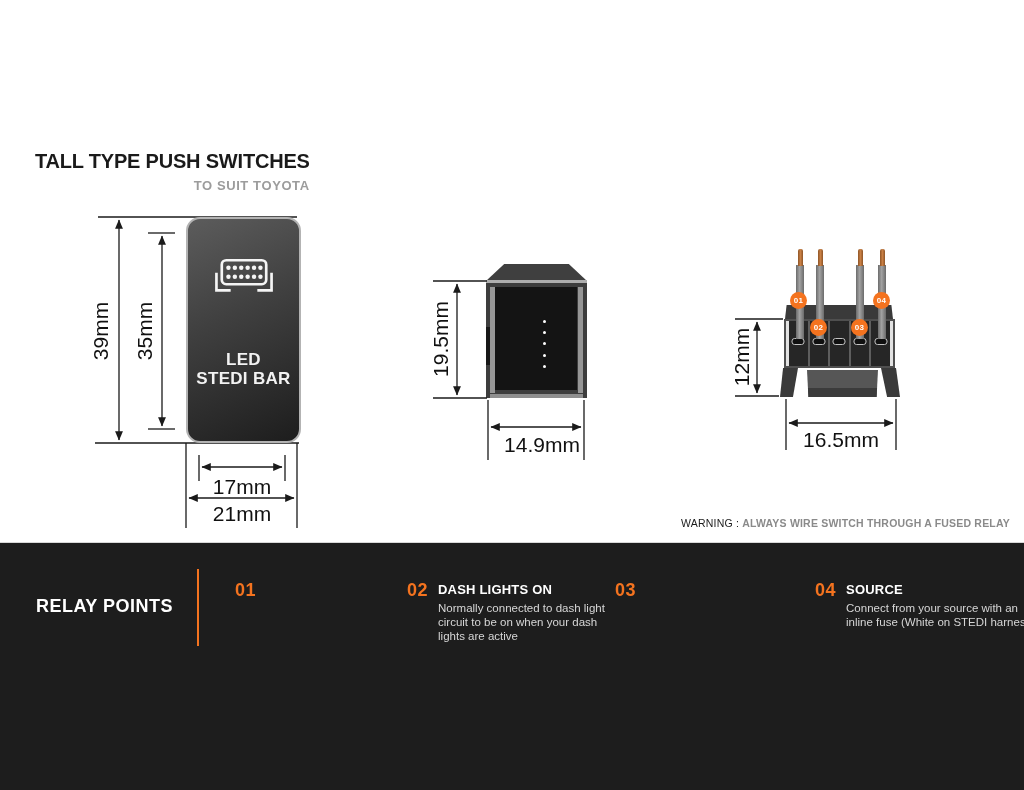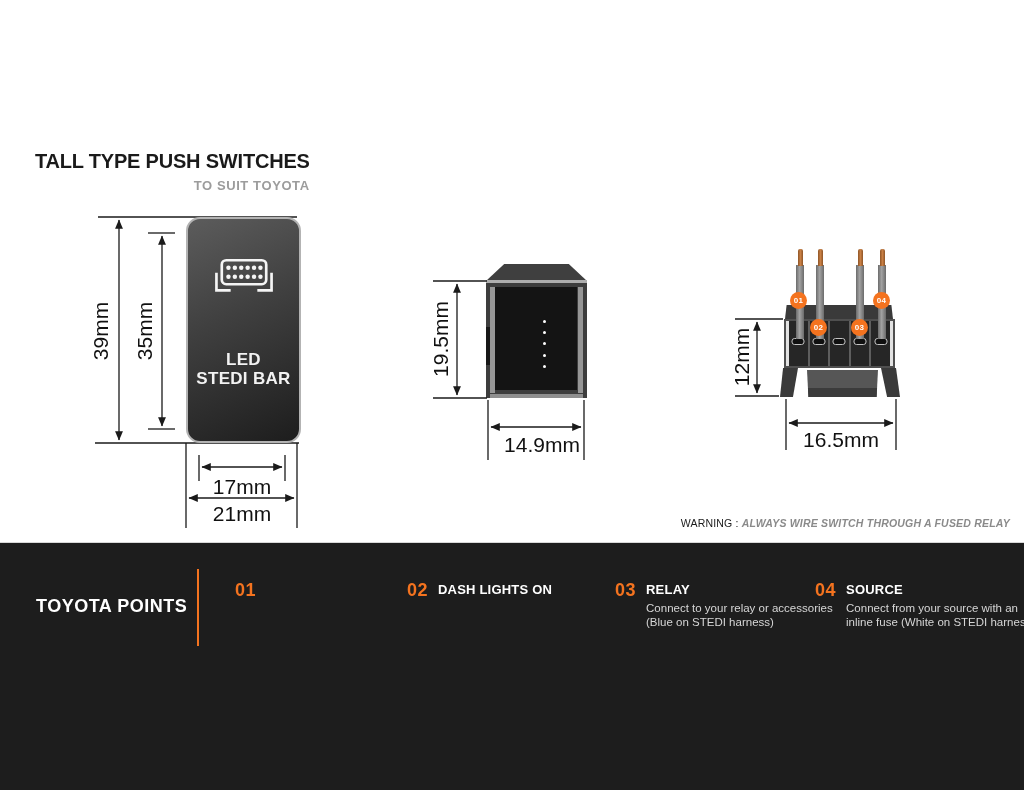--- a/index.html
+++ b/index.html
@@ -59,21 +59,21 @@
   .wire{position:absolute;top:20px;width:8px;height:74px;z-index:3;
         background:linear-gradient(90deg,#6b6b6b 0%,#a3a3a3 45%,#6b6b6b 100%);}
   .wire-tip{position:absolute;top:-16px;left:1.5px;width:5px;height:17px;border-radius:2px 2px 0 0;
         background:linear-gradient(90deg,#8f5527 0%,#c87f44 50%,#8f5527 100%);}
   .pin-badge{position:absolute;width:17px;height:17px;border-radius:50%;background:#f4731f;z-index:5;
              color:#fff;font-size:8px;font-weight:bold;line-height:17px;text-align:center;letter-spacing:0.3px;}
 
   
   .warning{position:absolute;right:14px;top:517px;font-size:10.5px;letter-spacing:0.2px;white-space:nowrap;}
   .warning .w-label{font-weight:normal;color:#1a1a1a;}
-  .warning .w-text{font-weight:bold;color:#8a8a8a;font-style:italic;}
+  .warning .w-text{font-weight:bold;color:#8a8a8a;}
 
   
   .footer{position:absolute;left:0;top:542px;width:1024px;height:248px;background:#1d1d1d;
           border-top:1px solid #d8d8d8;}
   .wiring-title{position:absolute;left:36px;top:53px;font-size:18px;font-weight:bold;color:#fff;
                 letter-spacing:0.5px;white-space:nowrap;}
   .wp-divider{position:absolute;left:197px;top:26px;width:2px;height:77px;background:#f4731f;}
   .wp-item{position:absolute;top:40px;display:flex;gap:10px;align-items:flex-start;}
   .wp-num{font-size:18px;font-weight:bold;color:#f4731f;line-height:15px;letter-spacing:0.5px;}
   .wp-title{font-size:13px;font-weight:bold;color:#fff;line-height:13px;letter-spacing:0.2px;white-space:nowrap;}
@@ -242,40 +242,37 @@
     <span class="dim-label-v" style="left:22px;top:112px;">12mm</span>
     <span class="dim-label" style="left:121px;top:195px;">16.5mm</span>
   </div>
 
   <div class="warning">
     <span class="w-label">WARNING :</span>
     <span class="w-text">ALWAYS WIRE SWITCH THROUGH A FUSED RELAY</span>
   </div>
 
   <div class="footer">
-    <div class="wiring-title">TOYOTA POINTS</div>
+    <div class="wiring-title">RELAY POINTS</div>
     <div class="wp-divider"></div>
 
     <div class="wp-item" style="left:235px;">
       <span class="wp-num">01</span>
     </div>
 
     <div class="wp-item" style="left:407px;">
       <span class="wp-num">02</span>
       <div>
         <div class="wp-title">DASH LIGHTS ON</div>
+        <div class="wp-desc" style="width:172px;">Normally connected to dash light circuit to be on when your dash lights are active</div>
       </div>
     </div>
 
     <div class="wp-item" style="left:615px;">
       <span class="wp-num">03</span>
-      <div>
-        <div class="wp-title">RELAY</div>
-        <div class="wp-desc" style="width:200px;">Connect to your relay or accessories (Blue on STEDI harness)</div>
-      </div>
     </div>
 
     <div class="wp-item" style="left:815px;">
       <span class="wp-num">04</span>
       <div>
         <div class="wp-title">SOURCE</div>
         <div class="wp-desc" style="width:200px;">Connect from your source with an inline fuse (White on STEDI harness)</div>
       </div>
     </div>
   </div>

